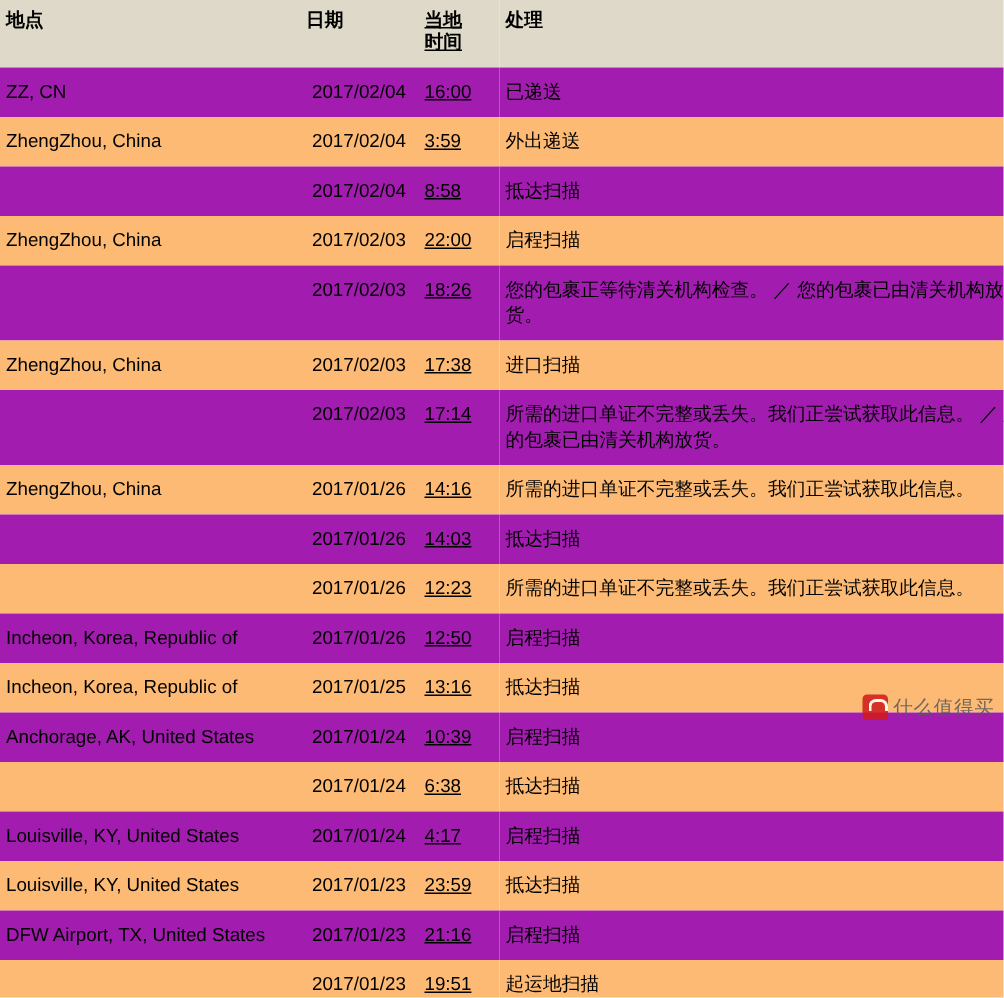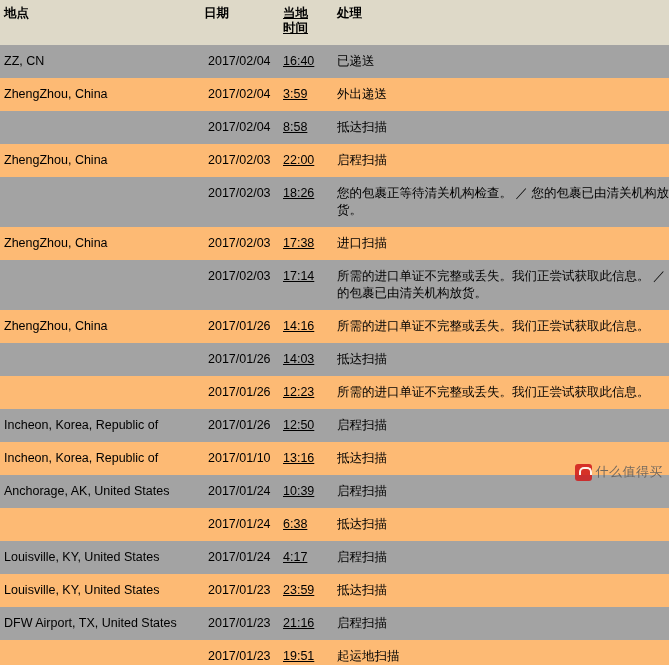--- a/index.html
+++ b/index.html
@@ -32,37 +32,37 @@
     height: 32px;
   }
   table.tracking td {
     vertical-align: top;
     padding: 8px 6px 8px 4px;
     line-height: 17px;
     font-size: 12.5px;
     color: #000;
   }
   tr.alt td {
-    background: #a3a3a3;
+    background: #a21caf;
   }
   tr.plain td {
     background: #fdba74;
   }
   .col-loc   { width: 194px; }
   .col-date  { width: 72px; text-align: right; padding-right: 8px !important; margin-top: 18px; }
   .col-time  { width: 44px; text-align: left; padding-left: 7px !important; text-decoration: underline; }
   .col-act   { width: 348px; }
   th.col-date { text-align: left; padding-left: 0 !important; padding-right: 0 !important; }
   th.col-time { padding-left: 7px !important; }
   .wm {
     position: absolute;
     right: 6px;
     bottom: 4px;
     display: flex;
-    align-items: flex-end;
+    align-items: flex-start;
     gap: 4px;
     opacity: 0.85;
   }
   .wm-logo {
     width: 17px;
     height: 17px;
     background: #d01a1a;
     border-radius: 3px;
     position: relative;
   }
@@ -97,21 +97,21 @@
           <span>当地</span><br>
           <span>时间</span>
         </th>
         <th class="col-act">处理</th>
       </tr>
     </thead>
     <tbody>
         <tr class="alt">
           <td class="col-loc">ZZ, CN</td>
           <td class="col-date">2017/02/04</td>
-          <td class="col-time">16:40</td>
+          <td class="col-time">16:00</td>
           <td class="col-act">已递送</td>
         </tr>
         <tr class="plain">
           <td class="col-loc">ZhengZhou, China</td>
           <td class="col-date">2017/02/04</td>
           <td class="col-time">3:59</td>
           <td class="col-act">外出递送</td>
         </tr>
         <tr class="alt">
           <td class="col-loc"></td>
@@ -162,21 +162,21 @@
           <td class="col-act">所需的进口单证不完整或丢失。我们正尝试获取此信息。</td>
         </tr>
         <tr class="alt">
           <td class="col-loc">Incheon, Korea, Republic of</td>
           <td class="col-date">2017/01/26</td>
           <td class="col-time">12:50</td>
           <td class="col-act">启程扫描</td>
         </tr>
         <tr class="plain">
           <td class="col-loc">Incheon, Korea, Republic of</td>
-          <td class="col-date">2017/01/10</td>
+          <td class="col-date">2017/01/25</td>
           <td class="col-time">13:16</td>
           <td class="col-act">抵达扫描</td>
         </tr>
         <tr class="alt">
           <td class="col-loc">Anchorage, AK, United States</td>
           <td class="col-date">2017/01/24</td>
           <td class="col-time">10:39</td>
           <td class="col-act">启程扫描</td>
         </tr>
         <tr class="plain">

